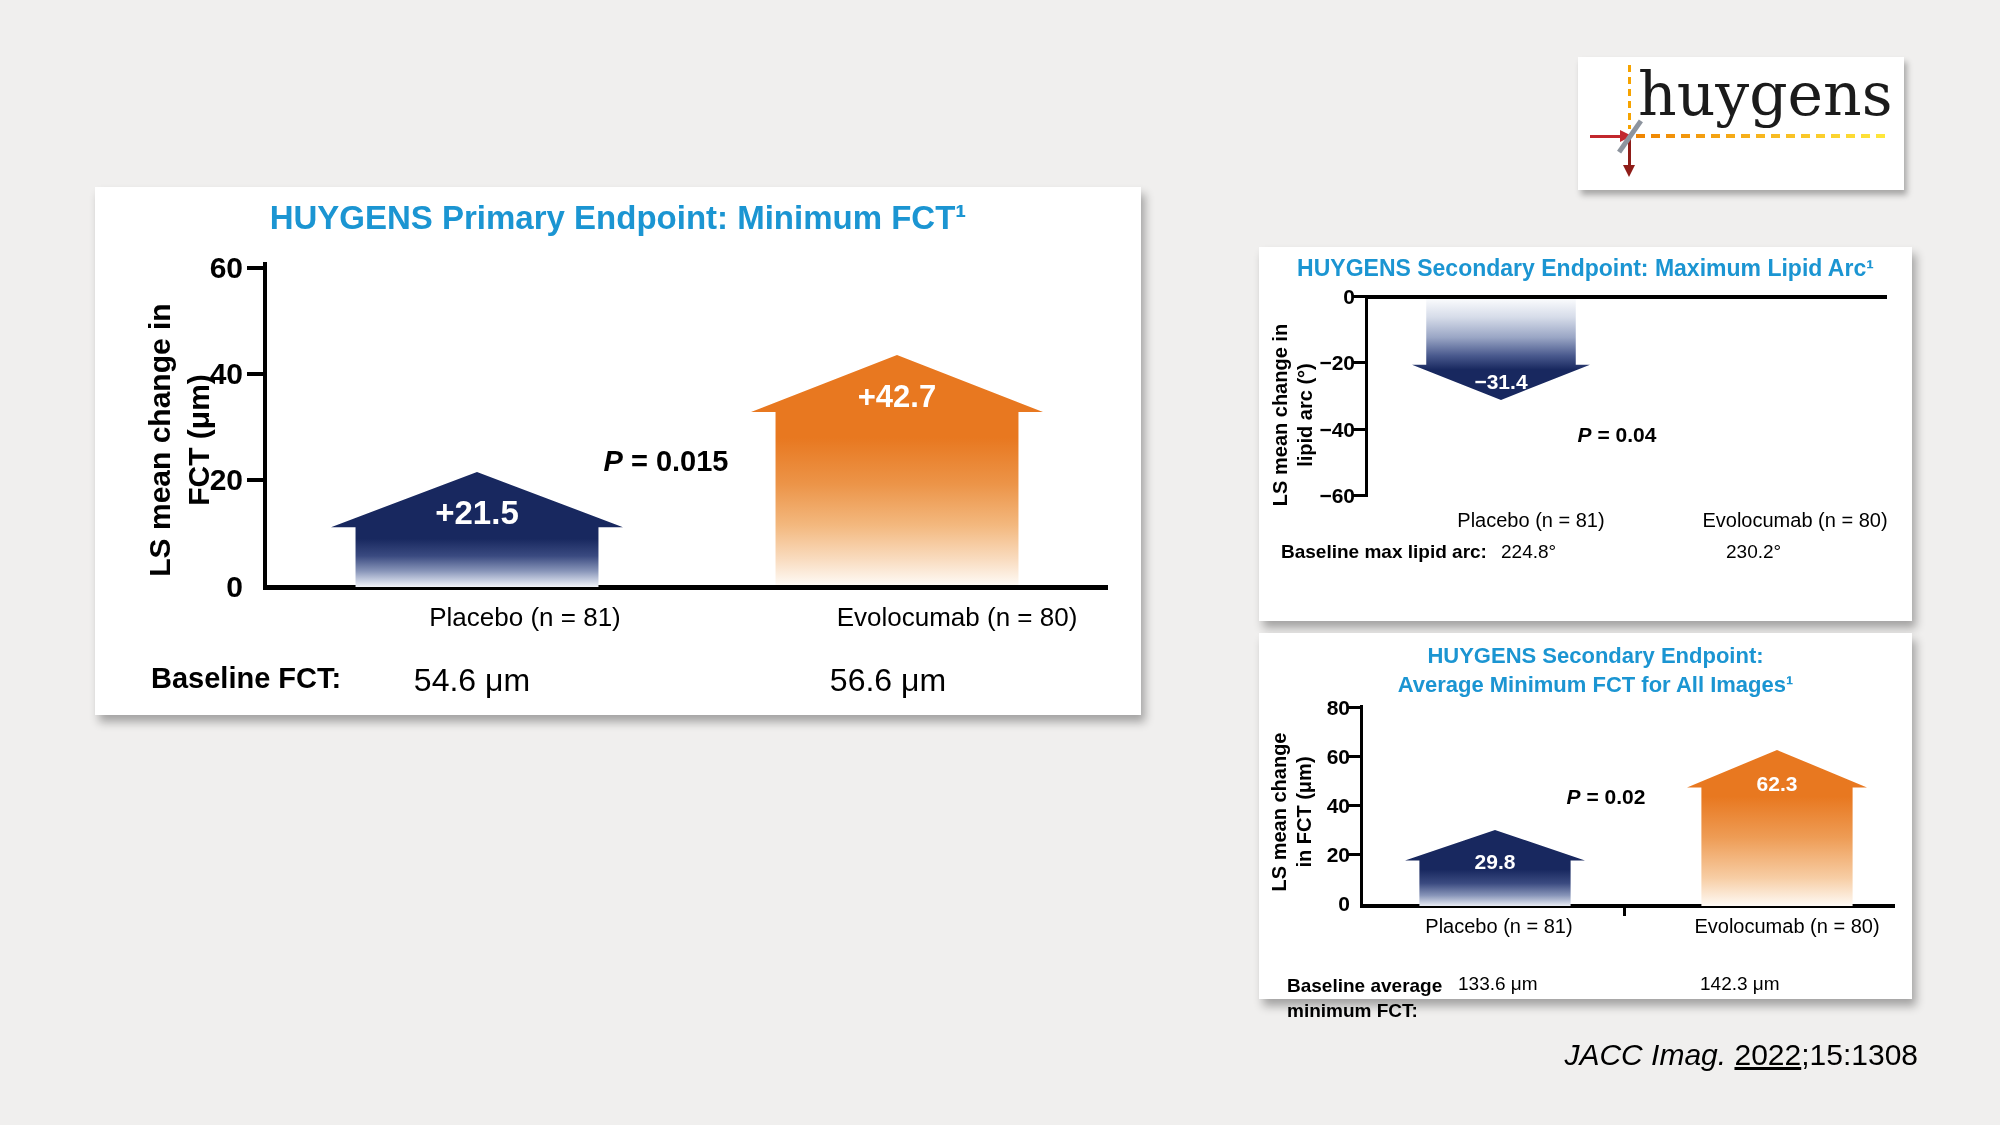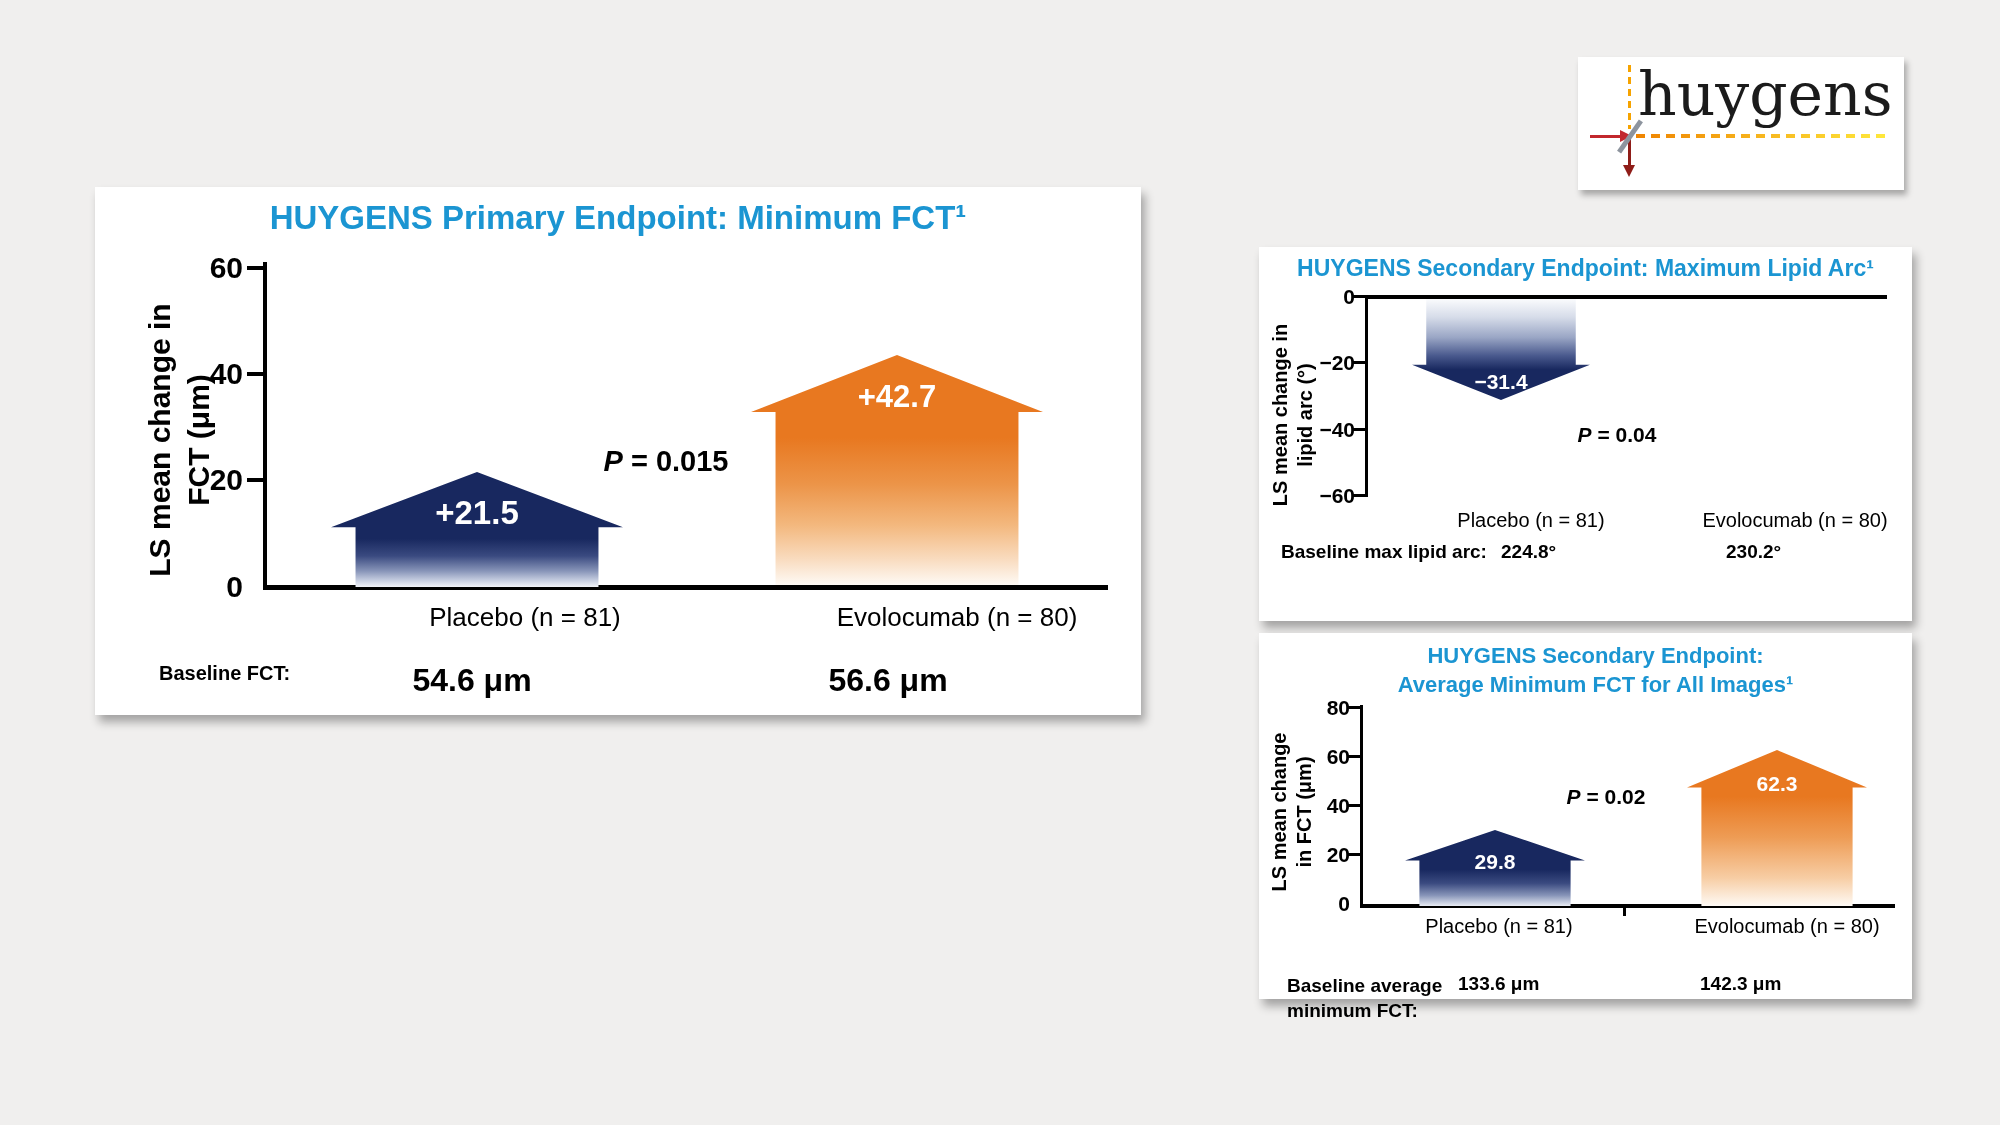--- a/index.html
+++ b/index.html
@@ -11,21 +11,21 @@
   .yaxis-label{font-weight:bold;text-align:center;white-space:pre-line;transform:rotate(-90deg);}
   .tick-mark{background:#000;}
   .axis-line{background:#000;}
   .tick-label{font-weight:600;transform:translateY(-50%);text-align:right;}
   .arrow{position:absolute;}
   .bar-label{position:absolute;left:0;right:0;text-align:center;color:#fff;font-weight:bold;}
   .cat-label{position:absolute;transform:translateX(-50%);white-space:nowrap;}
   .pval{position:absolute;font-weight:bold;white-space:nowrap;transform:translateX(-50%);}
   .pval i{font-style:italic;}
   .baseline-text{position:absolute;font-weight:bold;white-space:pre-line;}
-  .baseline-val{position:absolute;font-weight:bold;white-space:nowrap;}
+  .baseline-val{position:absolute;font-weight:normal;white-space:nowrap;}
 
   
   #p1{left:95px;top:187px;width:1046px;height:528px;}
   #p1 .chart-title{left:0;right:0;top:12px;font-size:33px;}
   #p1 .yaxis-label{left:-95px;top:213px;width:360px;height:80px;font-size:30px;line-height:39px;}
   #p1 .tick-label{font-size:30px;width:60px;right:898px;}
   #p1 .cat-label{top:415px;font-size:26px;}
   #p1 .baseline-val{top:475px;font-size:32px;transform:translateX(-50%);}
   #p1-arrow-0{left:236px;top:285px;width:292px;height:115px;
      clip-path:polygon(50% 0%,100% 48%,91.6% 48%,91.6% 100%,8.4% 100%,8.4% 48%,0% 48%);
@@ -112,21 +112,21 @@
       <span class="bar-label" style="top:24px;font-size:31px;">+42.7</span>
     </div>
 
     <div class="pval" style="left:571px;top:258px;font-size:29px;">
       <i>P</i><span> = 0.015</span>
     </div>
 
     <div class="cat-label" style="left:430px;">Placebo (n = 81)</div>
     <div class="cat-label" style="left:862px;">Evolocumab (n = 80)</div>
 
-    <div class="baseline-text" style="left:64px;top:475px;font-size:20px;">Baseline FCT:</div>
+    <div class="baseline-text" style="left:56px;top:475px;font-size:29px;">Baseline FCT:</div>
     <div class="baseline-val" style="left:377px;">54.6 μm</div>
     <div class="baseline-val" style="left:793px;">56.6 μm</div>
   </div>
 
   <div id="p2" class="panel">
     <div class="abs chart-title">HUYGENS Secondary Endpoint: Maximum Lipid Arc¹</div>
     <div class="abs yaxis-label">LS mean change in
 lipid arc (°)</div>
 
     <div class="abs axis-line" style="left:106px;top:48px;width:3px;height:202px;"></div>
@@ -199,14 +199,17 @@
     <div id="logo-vdash" class="abs"></div>
     <div id="logo-hdash" class="abs"></div>
     <div id="logo-red-h" class="abs"></div>
     <div id="logo-red-h-head" class="abs"></div>
     <div id="logo-red-v" class="abs"></div>
     <div id="logo-red-v-head" class="abs"></div>
     <div id="logo-slash" class="abs"></div>
     <div id="logo-text" class="abs">huygens</div>
   </div>
 
+  <div id="citation" class="abs">
+    <span class="cit-italic">JACC Imag. </span><span class="cit-year">2022</span><span>;15:1308</span>
+  </div>
 
 </div>
 
 </body></html>

